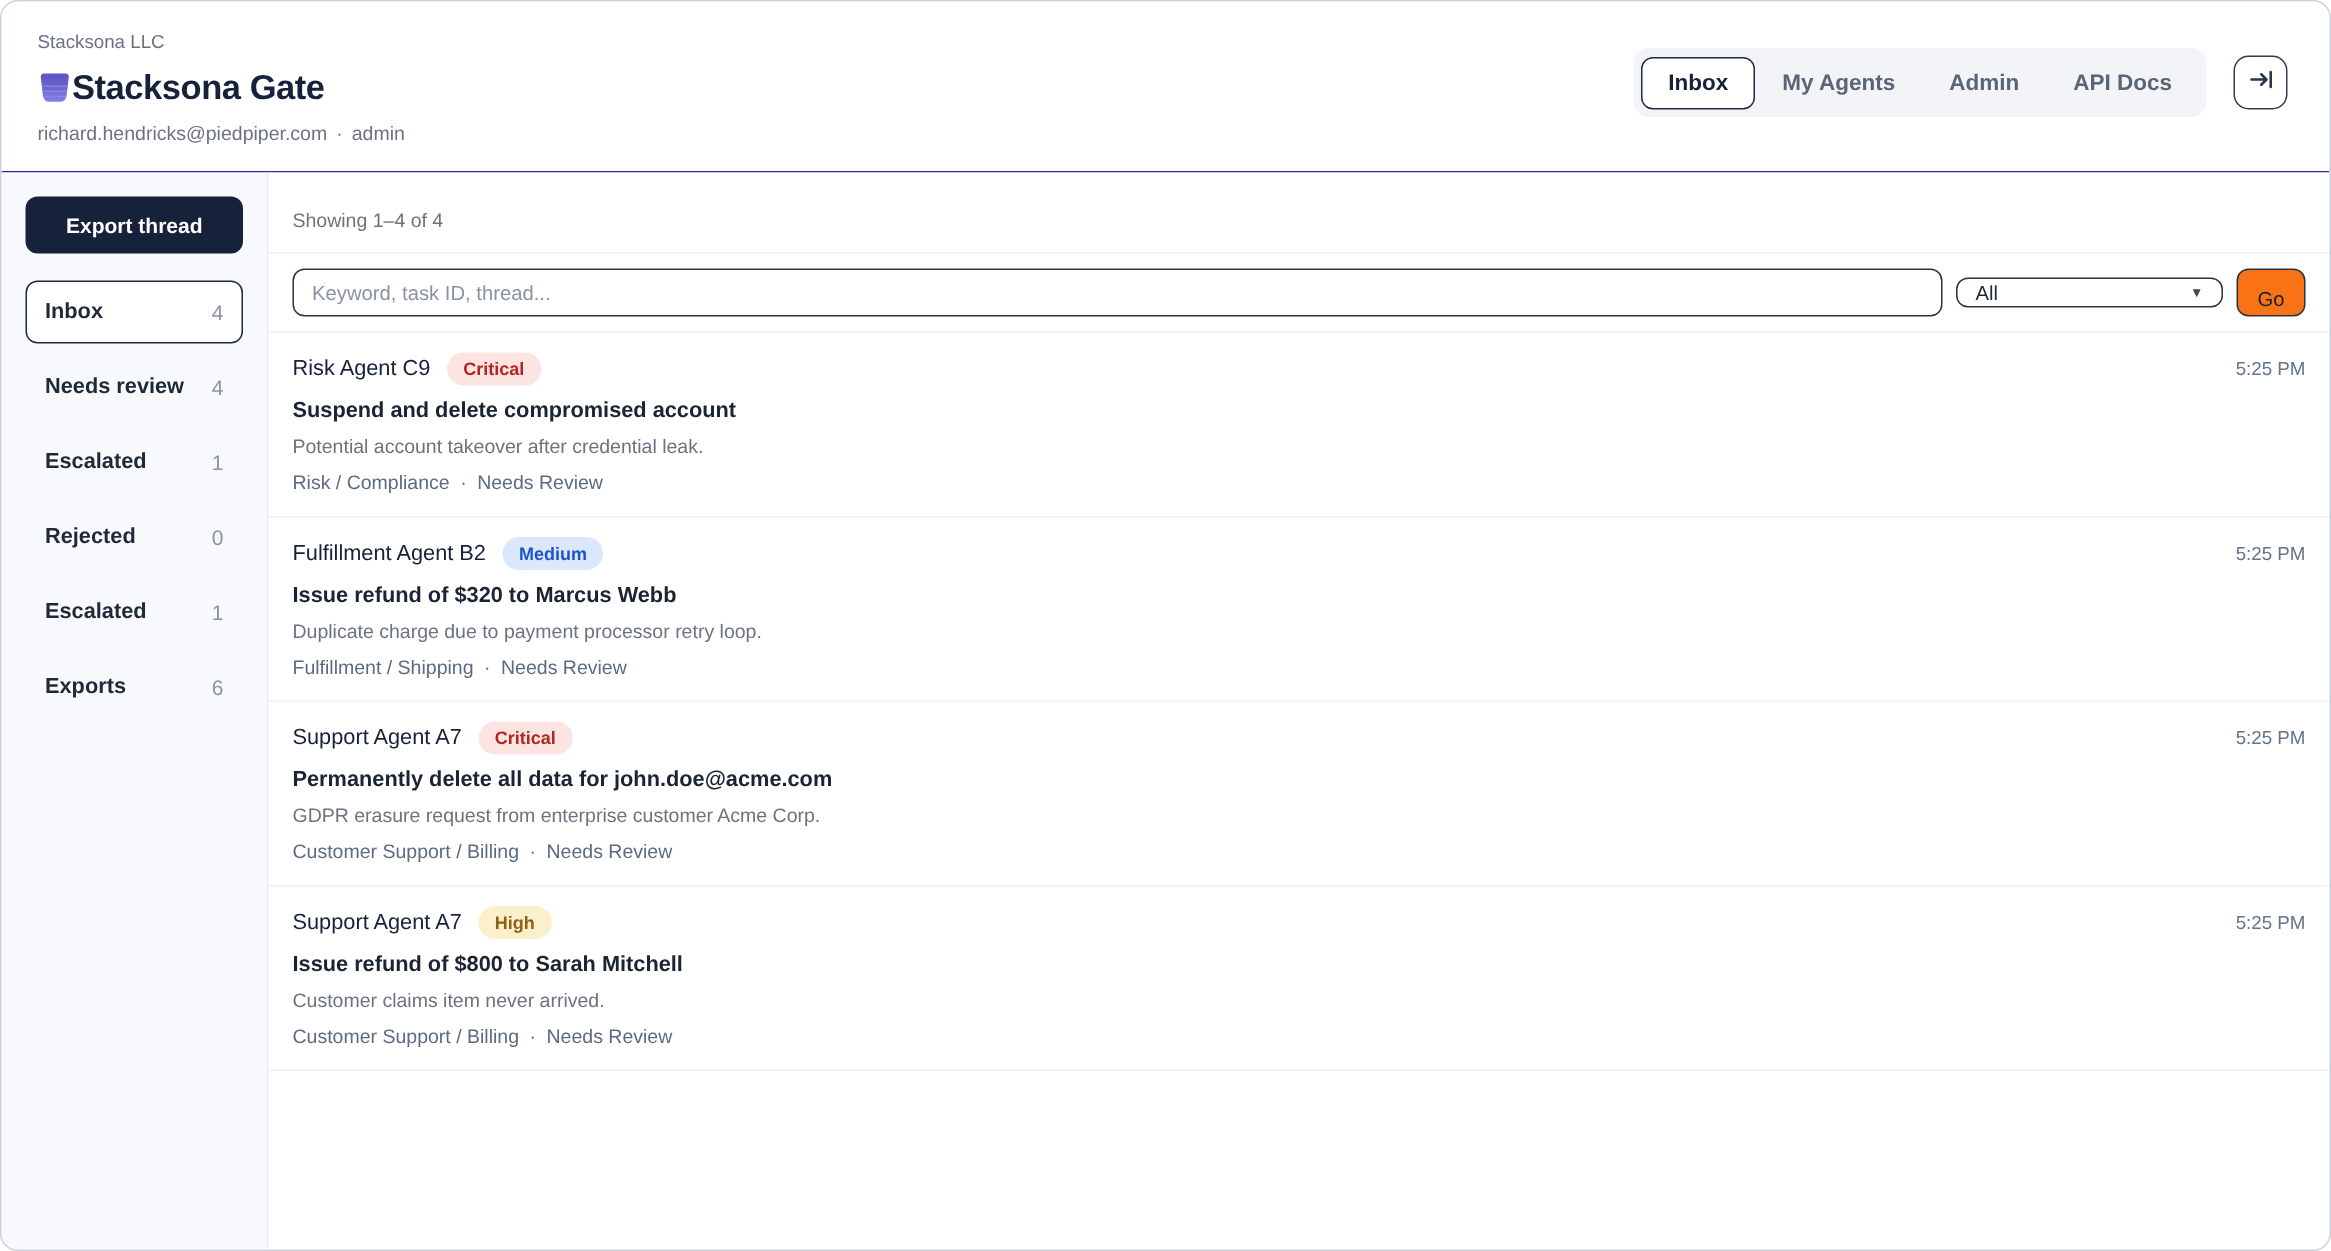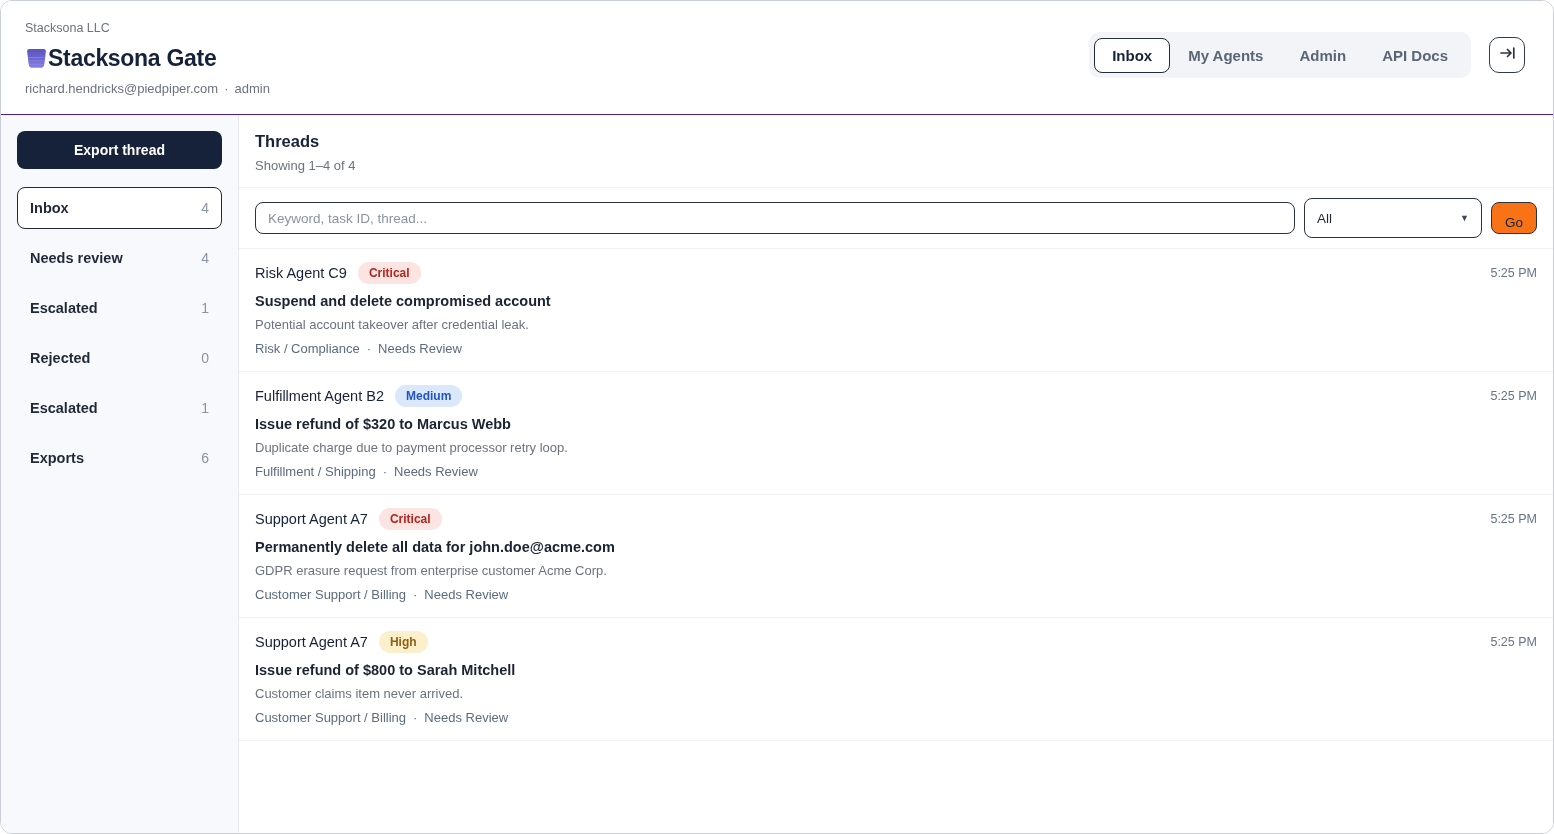--- a/index.html
+++ b/index.html
@@ -42,21 +42,21 @@
   .logout-btn {
     width:36px; height:36px; box-sizing:border-box; background:#fff;
     border:1.5px solid #313b4d; border-radius:10px;
     display:flex; align-items:center; justify-content:center; cursor:pointer;
   }
 
   
   .content { flex:1; display:flex; min-height:0; }
 
   .sidebar {
-    width:238px; flex:0 0 auto; box-sizing:border-box;
+    width:178px; flex:0 0 auto; box-sizing:border-box;
     background:#f8f9fc; border-right:1px solid #e7e9ee;
     padding:16px;
   }
   .export-btn {
     width:100%; height:38px; background:#16213a; color:#ffffff;
     font-family:"Liberation Sans", sans-serif;
     font-weight:700; font-size:14px; border:none; border-radius:8px; cursor:pointer;
   }
   .side-list { margin-top:18px; display:flex; flex-direction:column; gap:8px; }
   .side-item {
@@ -76,21 +76,21 @@
 
   .search-row { display:flex; align-items:center; gap:9px; padding:10px 16px; }
   .search-input {
     flex:1; height:32px; box-sizing:border-box;
     border:1.5px solid #2a3342; border-radius:8px; padding:0 12px;
     font-family:"Liberation Sans", sans-serif; font-size:13.5px; color:#111827;
     outline:none; background:#fff;
   }
   .search-input::placeholder { color:#8a93a3; }
   .filter-select {
-    width:178px; height:40px; box-sizing:border-box; flex:0 0 auto;
+    width:178px; height:20px; box-sizing:border-box; flex:0 0 auto;
     border:1.5px solid #2a3342; border-radius:8px; padding:0 12px;
     display:flex; align-items:center; justify-content:space-between;
     font-size:13.5px; color:#1f2937; background:#fff; cursor:pointer;
   }
   .caret { font-size:9px; color:#3c4656; }
   .go-btn {
     height:32px; padding:12px 13px; box-sizing:border-box; flex:0 0 auto;
     border:1.5px solid #2a3342; border-radius:8px; background:#f97316;
     font-family:"Liberation Sans", sans-serif; font-size:13.5px; color:#16213a; cursor:pointer;
   }
@@ -186,21 +186,20 @@
         </div>
         <div class="side-item">
           <span>Exports</span>
           <span class="side-count">6</span>
         </div>
       </div>
     </div>
 
     <div class="main">
       <div class="main-header">
-        <div class="main-title">Threads</div>
         <div class="main-subtitle">Showing 1–4 of 4</div>
       </div>
       <div class="divider"></div>
 
       <div class="search-row">
         <input class="search-input" type="text" placeholder="Keyword, task ID, thread..." style="">
         <div class="filter-select">
           <span>All</span>
           <span class="caret">▼</span>
         </div>

